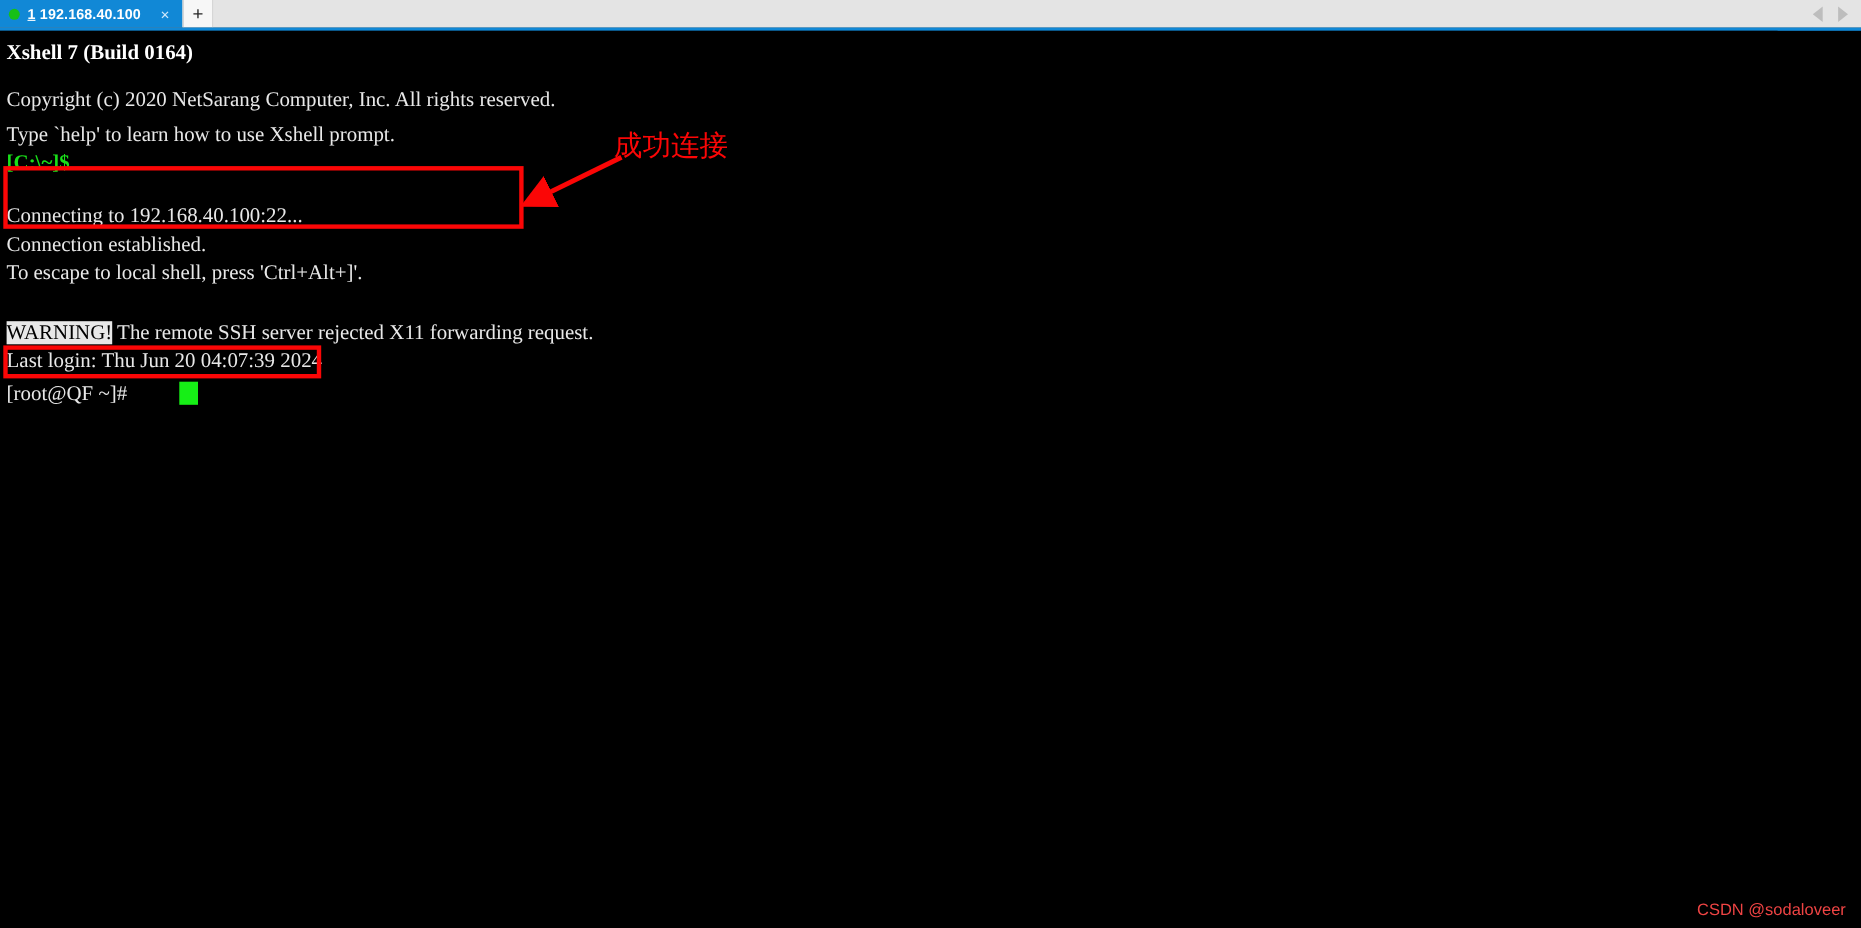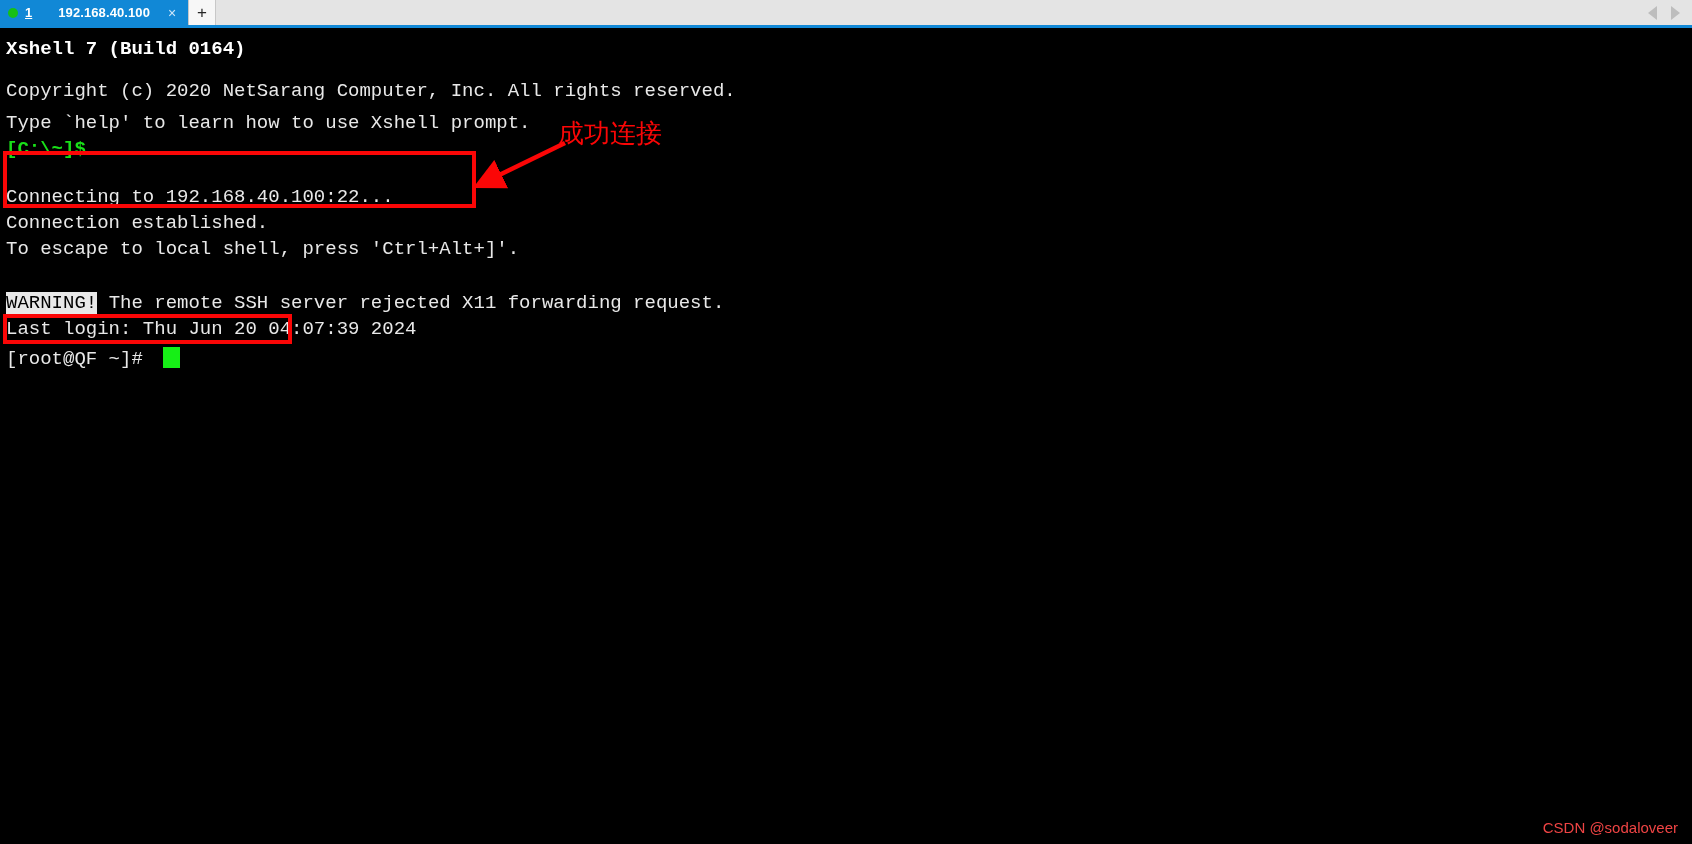--- a/index.html
+++ b/index.html
@@ -43,21 +43,21 @@
     border-radius: 50%;
     background: #17c017;
     margin-right: 7px;
     flex: 0 0 auto;
   }
   .tab-index {
     text-decoration: underline;
     margin-right: 4px;
     font-weight: 600;
   }
-  .tab-title { font-weight: 600; letter-spacing: .1px; margin-left: 22px; }
+  .tab-title { font-weight: 600; letter-spacing: .1px; }
   .tab-close {
     margin-left: 14px;
     margin-right: 2px;
     color: #cfe8fa;
     font-size: 14px;
     line-height: 14px;
     width: 16px;
     text-align: center;
   }
   .newtab {
@@ -96,21 +96,21 @@
     background: #1188d6;
   }
 
   
   #terminal {
     position: absolute;
     left: 0; top: 28px;
     width: 1616px;
     height: 816px;
     background: #000000;
-    font-family: Liberation Mono, monospace;
+    font-family: Liberation Serif, serif;
     font-size: 19px;
     line-height: 26px;
     color: #e8e8e8;
     overflow: hidden;
     text-align: right;
   }
   .trow {
     position: absolute;
     left: 6px;
     white-space: pre;

